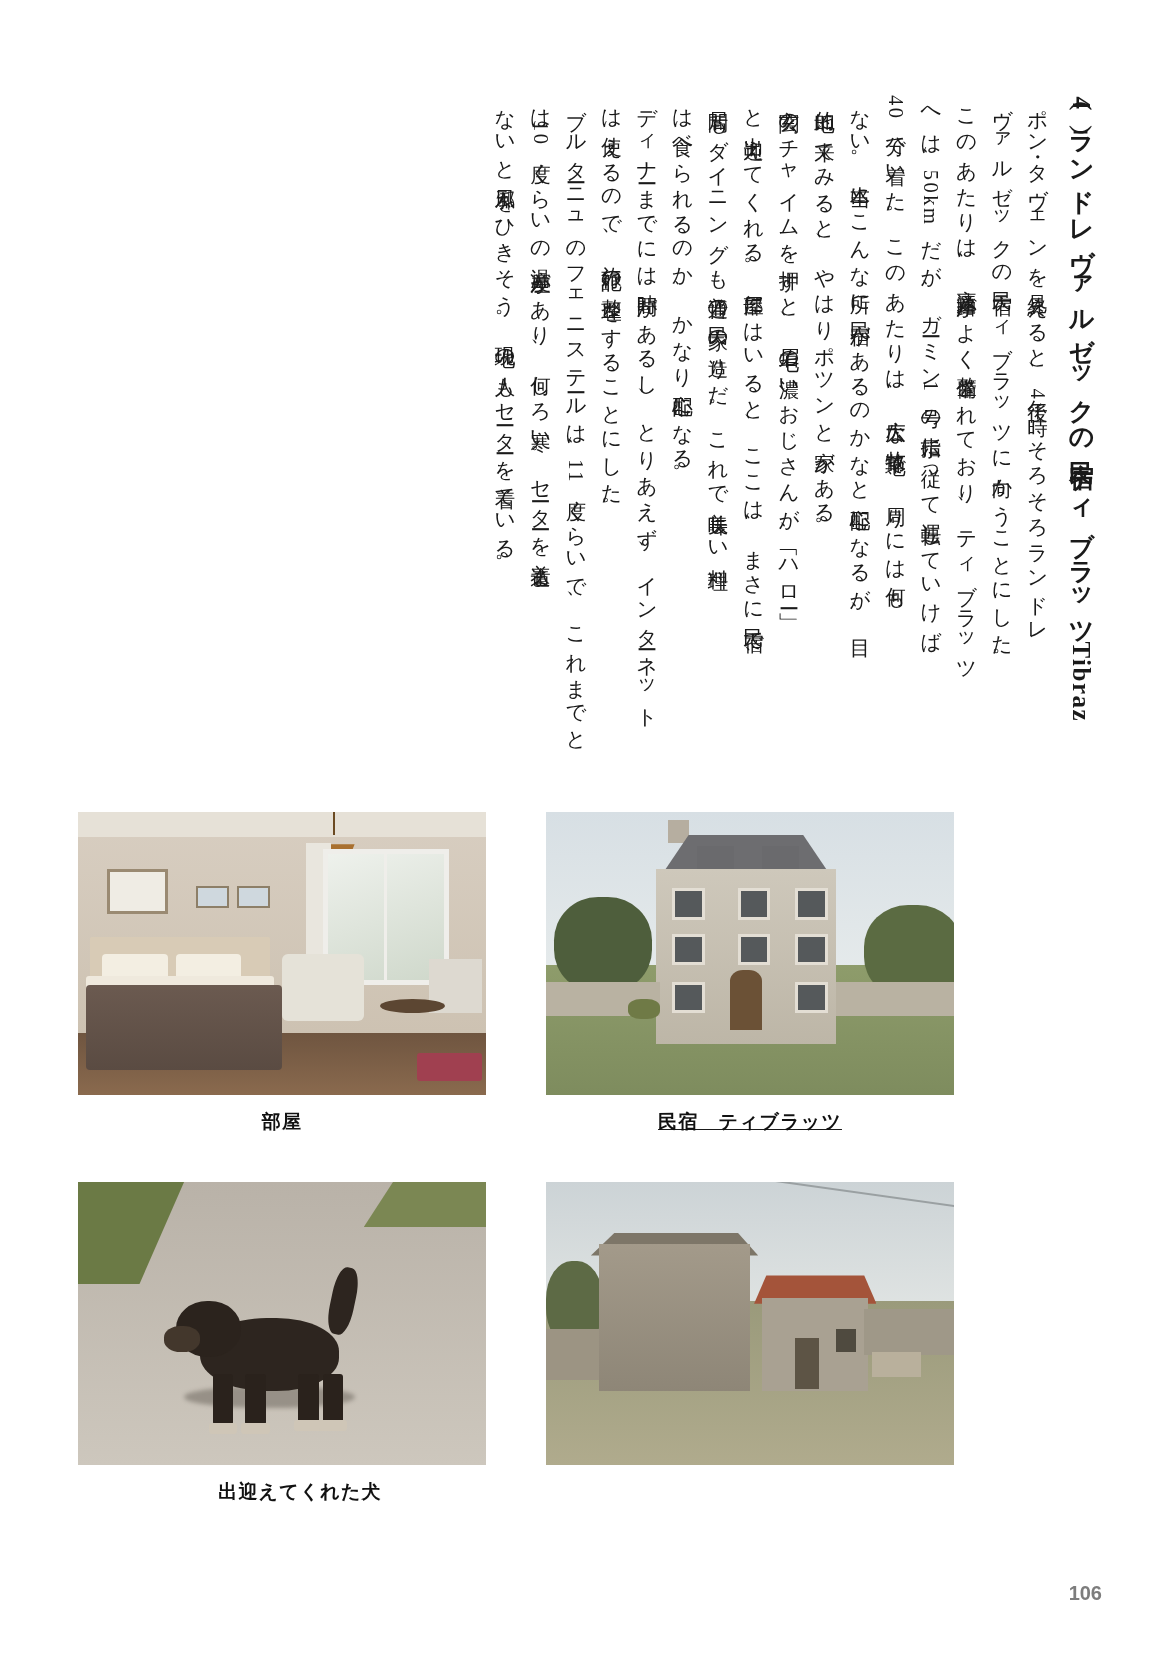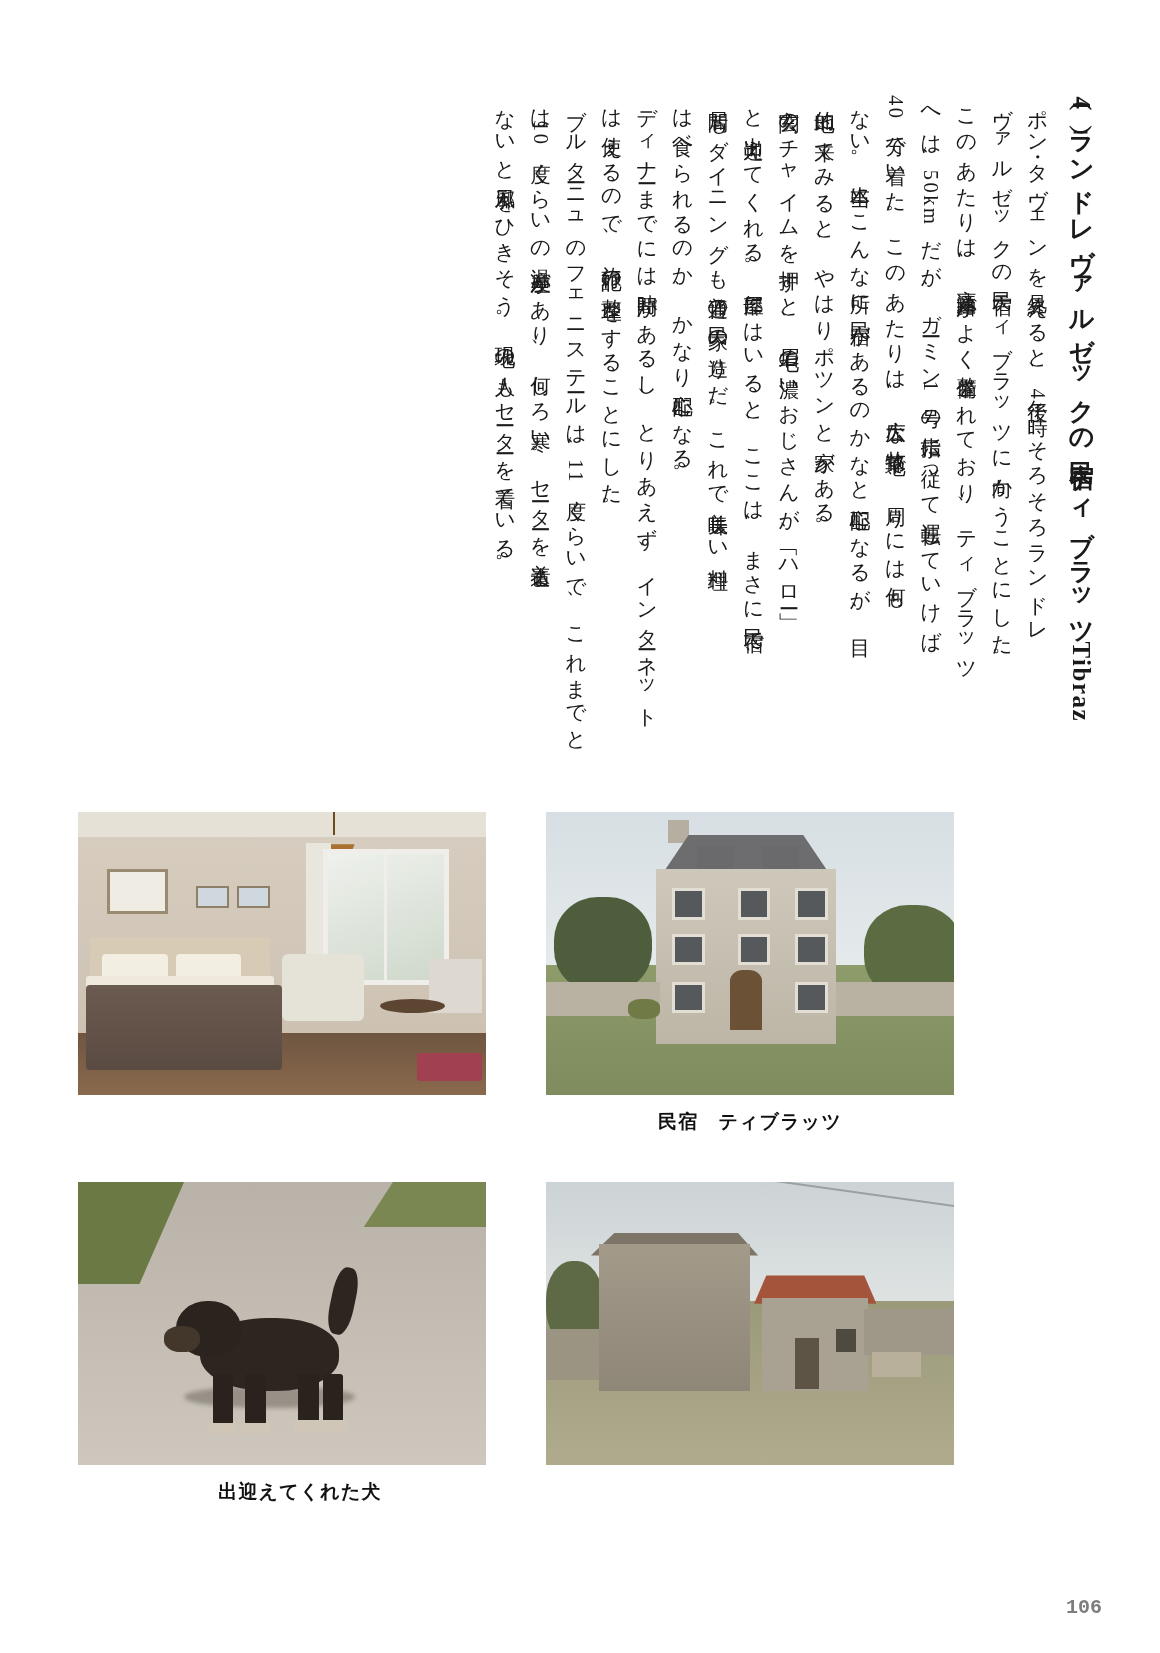--- a/index.html
+++ b/index.html
@@ -65,32 +65,32 @@
     text-align: center;
     font-family: "Liberation Serif", "DejaVu Serif", serif;
     font-size: 19px;
     font-weight: bold;
     letter-spacing: 0.06em;
     color: #111;
   }
 
   #fig-room  { left: 78px;  top: 812px; width: 408px; }
   #fig-room .frame  { width: 408px; height: 283px; }
-  #fig-house { left: 546px; top: 812px; width: 408px; }
+  #fig-house { left: 546px; top: 812px; width: 408px; text-decoration: underline; }
   #fig-house .frame { width: 408px; height: 283px; }
   #fig-dog   { left: 78px;  top: 1182px; width: 444px; }
   #fig-dog .frame   { width: 408px; height: 283px; }
   #fig-farm  { left: 546px; top: 1182px; width: 408px; }
   #fig-farm .frame  { width: 408px; height: 283px; }
 
   .page-number {
     position: absolute;
     right: 58px;
-    bottom: 34px;
-    font-family: Liberation Mono, monospace;
+    bottom: 48px;
+    font-family: Liberation Sans, sans-serif;
     font-size: 20px;
     font-weight: bold;
     color: #7d7d7d;
   }
 
   
 
   
   .room-bg { position:absolute; inset:0; background:#cfc4b4; }
   .room-wall { position:absolute; left:0; top:0; width:100%; height:78%; background:linear-gradient(180deg,#d8cec1,#cdc2b2); }
@@ -196,20 +196,21 @@
     <div class="room-head"></div>
     <div class="room-pillow1"></div>
     <div class="room-pillow2"></div>
     <div class="room-bed2"></div>
     <div class="room-bed"></div>
     <div class="room-chair"></div>
     <div class="room-rad"></div>
     <div class="room-table"></div>
     <div class="room-case"></div>
   </div>
+  <div class="caption">部屋</div>
 </div>
 
 <div class="figure" id="fig-house">
   <div class="frame">
     <div class="house-sky"></div>
     <div class="house-ground"></div>
     <div class="house-bush-l"></div>
     <div class="house-bush-r"></div>
     <div class="house-chimney"></div>
     <div class="house-roof"></div>

